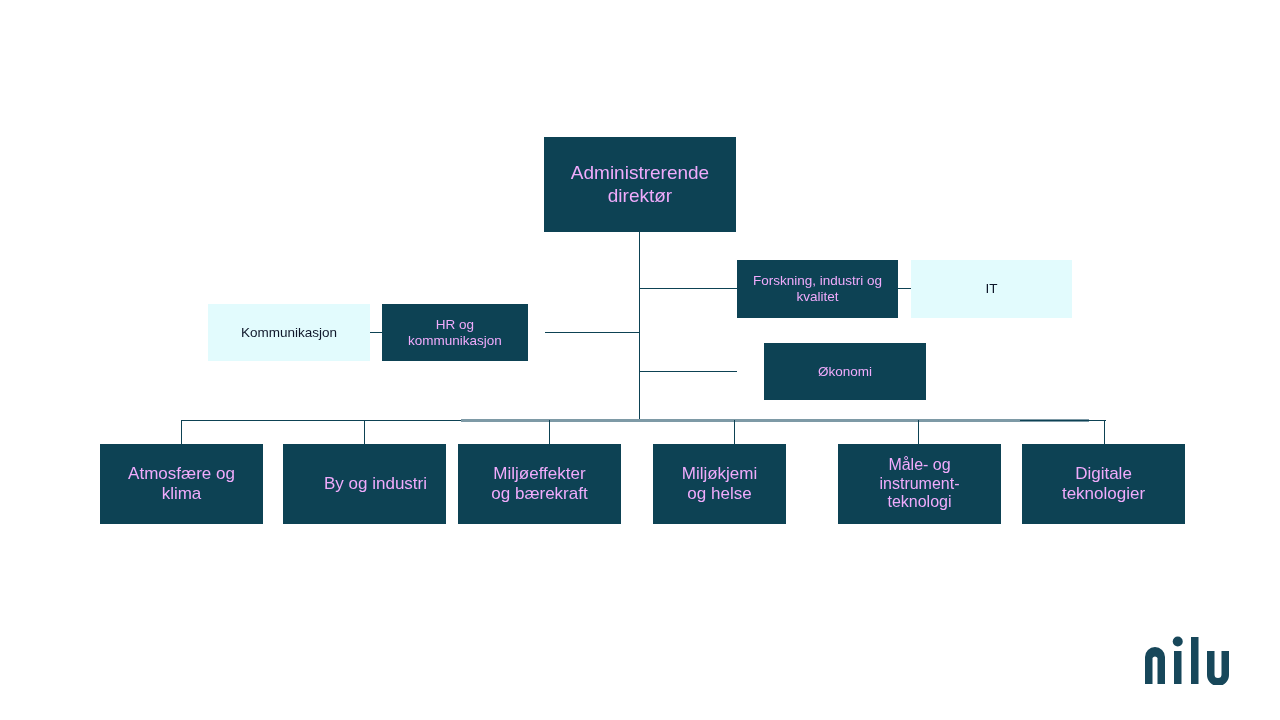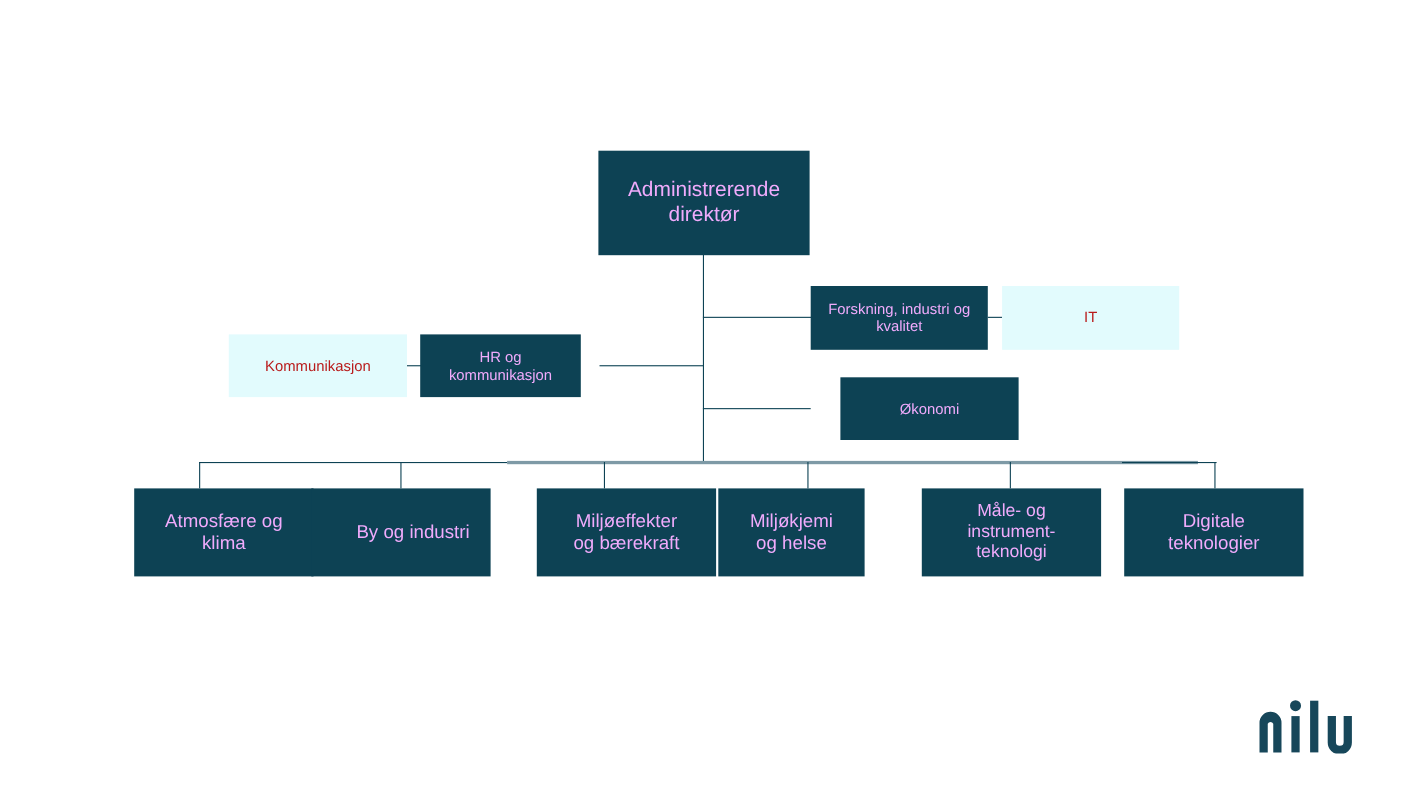--- a/index.html
+++ b/index.html
@@ -32,21 +32,21 @@
     display: block;
     white-space: pre-line;
     width: 100%;
   }
   .node.dark {
     background: #0d4254;
     color: #f0abfc;
   }
   .node.light {
     background: #e2fbfd;
-    color: #b91c1c;
+    color: #0f172a;
   }
   .node.ceo      { font-size: 19px; }
   .node.support  { font-size: 13.5px; }
   .node.dept     { font-size: 17px; }
   .node.light.support { font-size: 13.5px; }
 
   
   .line {
     position: absolute;
     background: #0d4254;
@@ -115,30 +115,30 @@
   </div>
 
   <div class="node light support" style="left:208px; top:304px; width:162px; height:57px;">
     <span class="label">Kommunikasjon</span>
   </div>
 
   <div class="node dark support" style="left:764px; top:343px; width:162px; height:57px;">
     <span class="label">Økonomi</span>
   </div>
 
-  <div class="node dark dept" style="left:100px; top:444px; width:163px; height:80px;margin-left:22px;">
+  <div class="node dark dept" style="left:100px; top:444px; width:163px; height:80px;">
     <span class="label">Atmosfære og
 klima</span>
   </div>
 
   <div class="node dark dept" style="left:283px; top:444px; width:163px; height:80px;padding-left:28px;">
     <span class="label">By og industri</span>
   </div>
 
-  <div class="node dark dept" style="left:488px; top:444px; width:163px; height:80px;">
+  <div class="node dark dept" style="left:458px; top:444px; width:163px; height:80px;">
     <span class="label">Miljøeffekter
 og bærekraft</span>
   </div>
 
   <div class="node dark dept" style="left:653px; top:444px; width:133px; height:80px;">
     <span class="label">Miljøkjemi
 og helse</span>
   </div>
 
   <div class="node dark dept" style="left:838px; top:444px; width:163px; height:80px; font-size:16px;">

